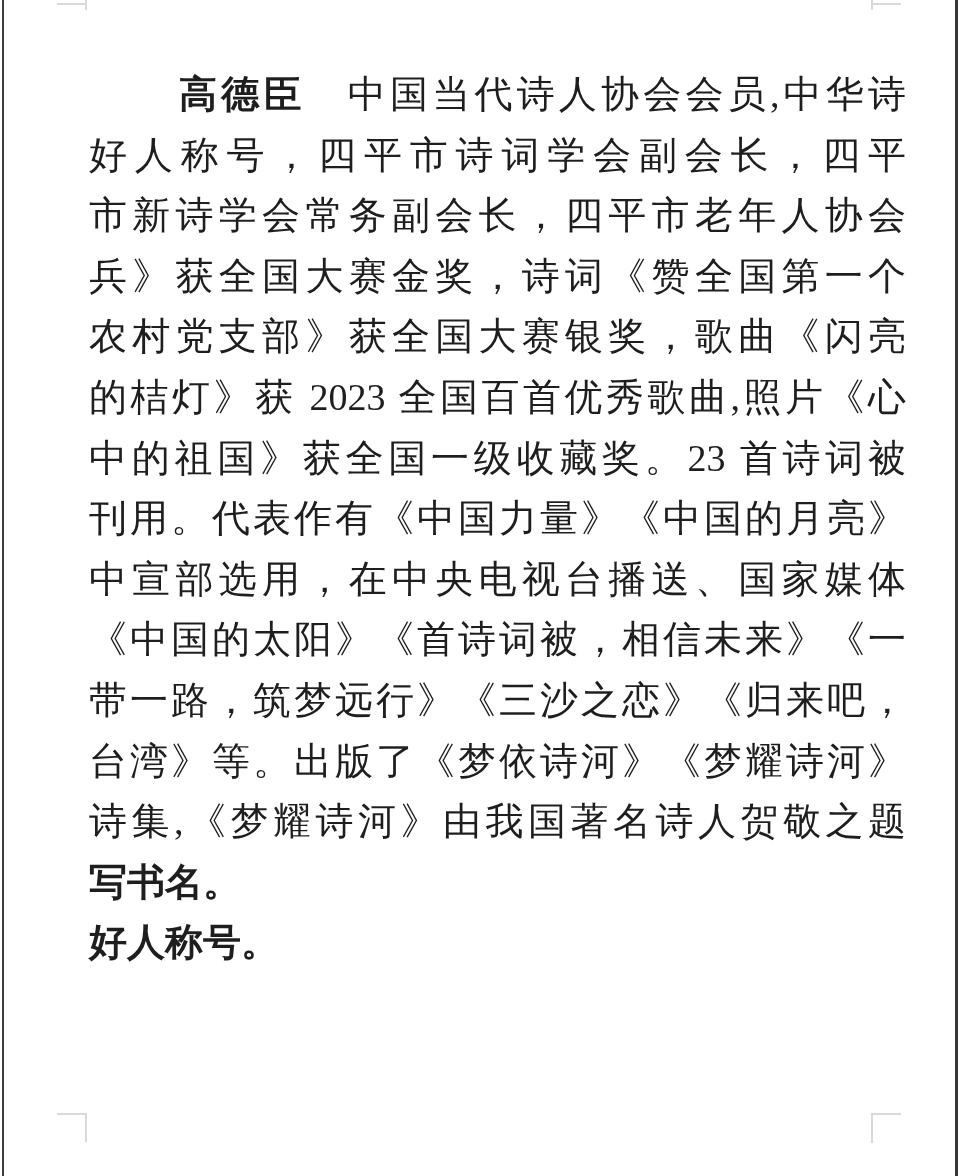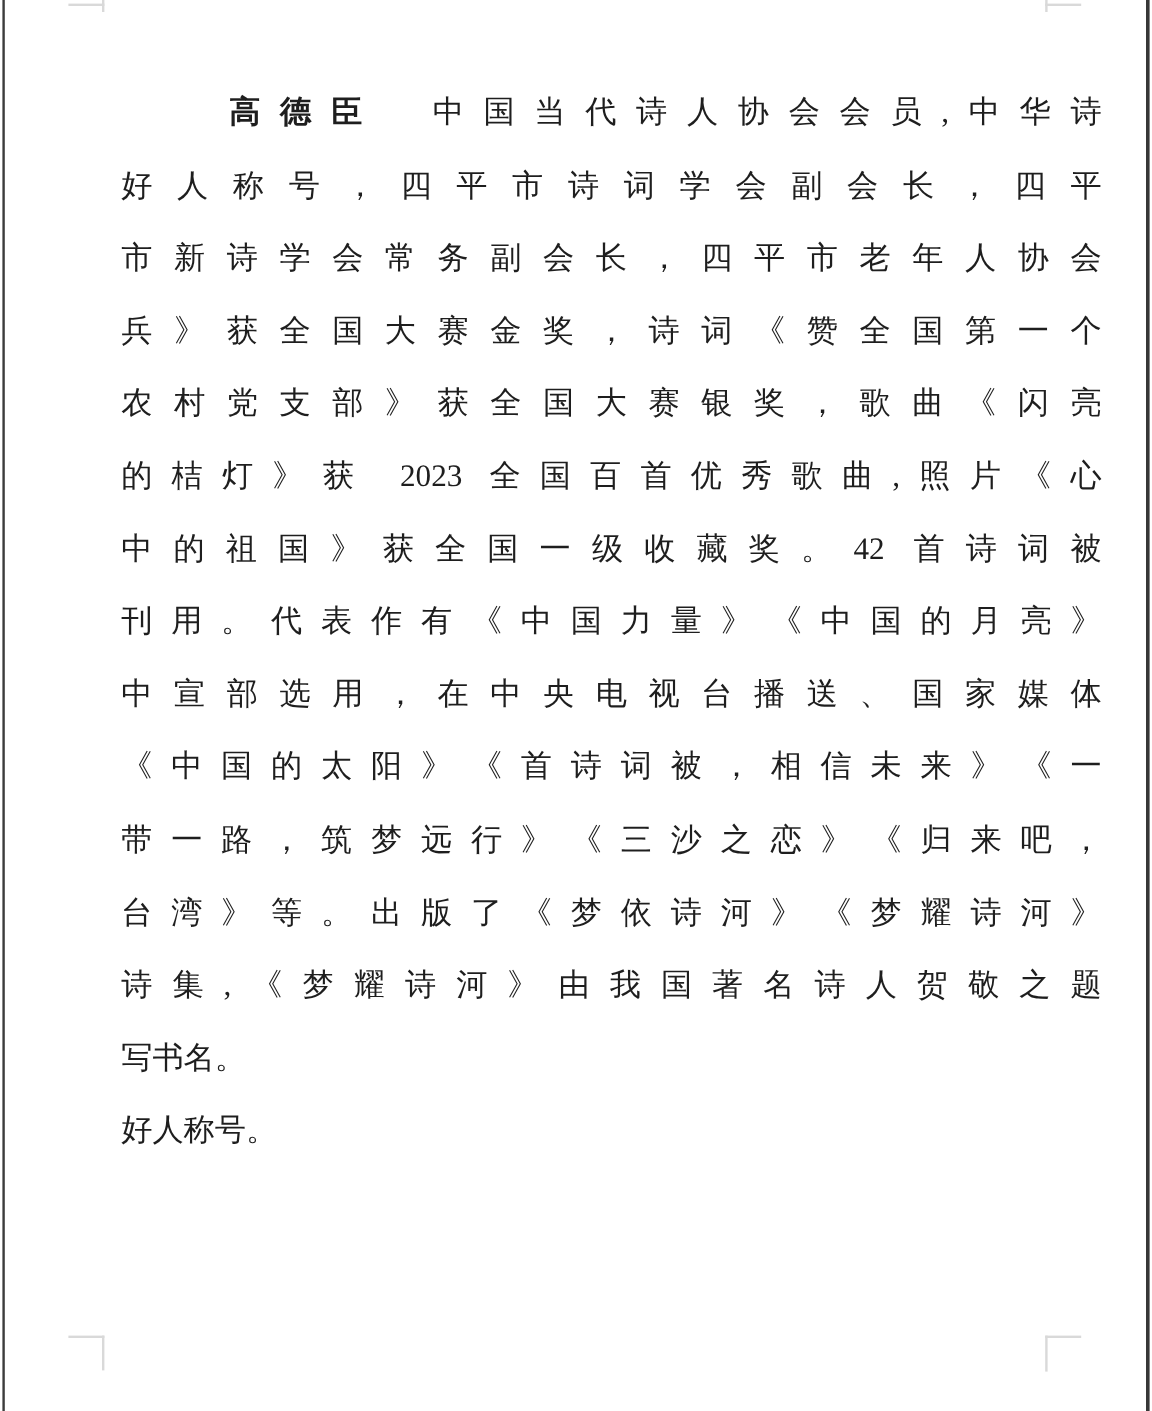--- a/index.html
+++ b/index.html
@@ -34,37 +34,38 @@
   .cm-tr-h { left: 871px; top: 3px;    width: 30px; height: 2px; }
   .cm-tr-v { left: 871px; top: 0px;    width: 2px;  height: 10px; }
   .cm-bl-h { left: 57px;  top: 1113px; width: 30px; height: 2px; }
   .cm-bl-v { left: 85px;  top: 1113px; width: 2px;  height: 29px; }
   .cm-br-h { left: 871px; top: 1113px; width: 30px; height: 2px; }
   .cm-br-v { left: 871px; top: 1113px; width: 2px;  height: 30px; }
 
   
   .textblock {
     position: absolute;
-    left: 101px;
+    left: 89px;
     top: 64px;
     width: 817px;
     color: #1e1e1e;
-    font-size: 26px;
+    font-size: 38px;
     line-height: 60.6px;
   }
   .line {
     text-align: justify;
     text-align-last: justify;
     text-justify: inter-character;
     height: 60.6px;
     overflow: visible;
   }
   .line.short {
     text-align: right;
     text-align-last: left;
+    font-weight: bold;
   }
   .line.indent {
     text-indent: 90px;
   }
   .author {
     font-weight: bold;
   }
 </style>
 </head>
 <body>
@@ -83,21 +84,21 @@
   <div class="cm cm-br-h"></div>
   <div class="cm cm-br-v"></div>
 
   <div class="textblock">
     <div class="line indent"><span class="author">高德臣</span><span>　中国当代诗人协会会员,中华诗</span></div>
     <div class="line">好人称号，四平市诗词学会副会长，四平</div>
     <div class="line">市新诗学会常务副会长，四平市老年人协会</div>
     <div class="line">兵》获全国大赛金奖，诗词《赞全国第一个</div>
     <div class="line">农村党支部》获全国大赛银奖，歌曲《闪亮</div>
     <div class="line">的桔灯》获 2023 全国百首优秀歌曲,照片《心</div>
-    <div class="line">中的祖国》获全国一级收藏奖。42 首诗词被</div>
+    <div class="line">中的祖国》获全国一级收藏奖。23 首诗词被</div>
     <div class="line">刊用。代表作有《中国力量》《中国的月亮》</div>
     <div class="line">中宣部选用，在中央电视台播送、国家媒体</div>
     <div class="line">《中国的太阳》《首诗词被，相信未来》《一</div>
     <div class="line">带一路，筑梦远行》《三沙之恋》《归来吧，</div>
     <div class="line">台湾》等。出版了《梦依诗河》《梦耀诗河》</div>
     <div class="line">诗集,《梦耀诗河》由我国著名诗人贺敬之题</div>
     <div class="line short">写书名。</div>
     <div class="line short">好人称号。</div>
   </div>
 

